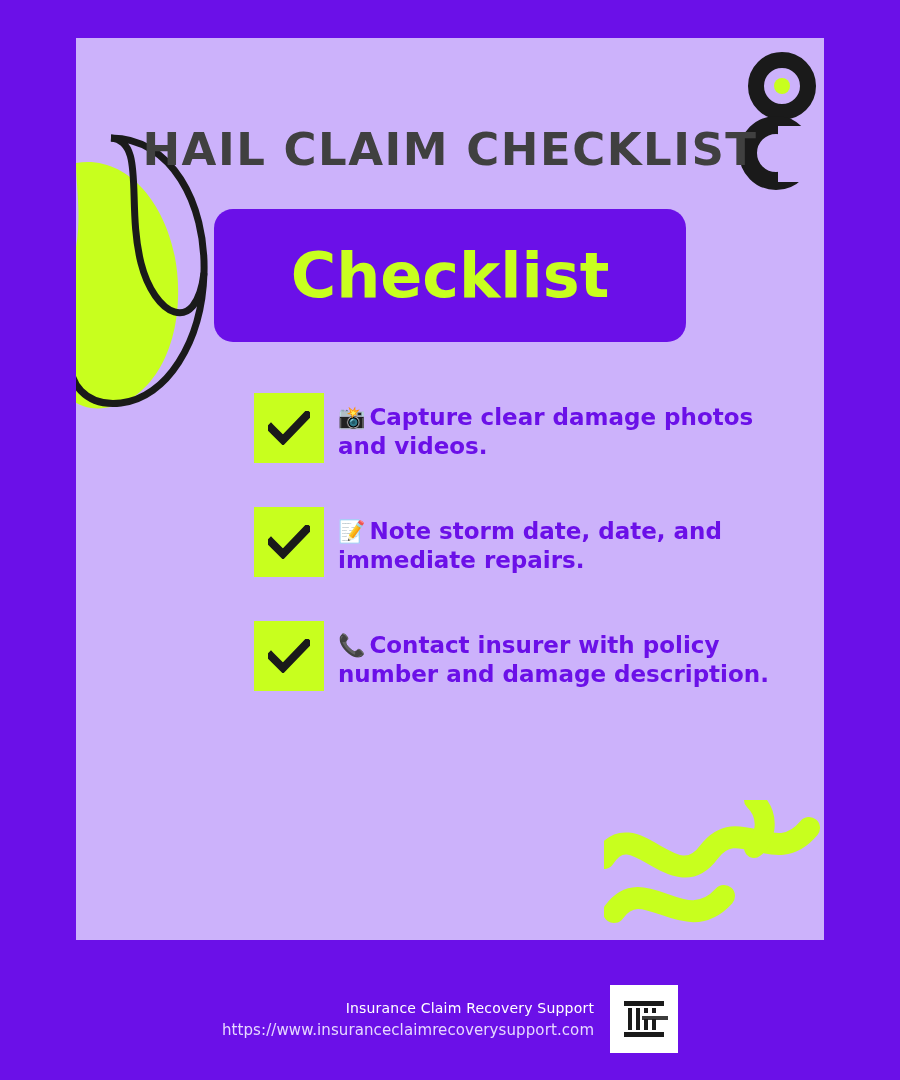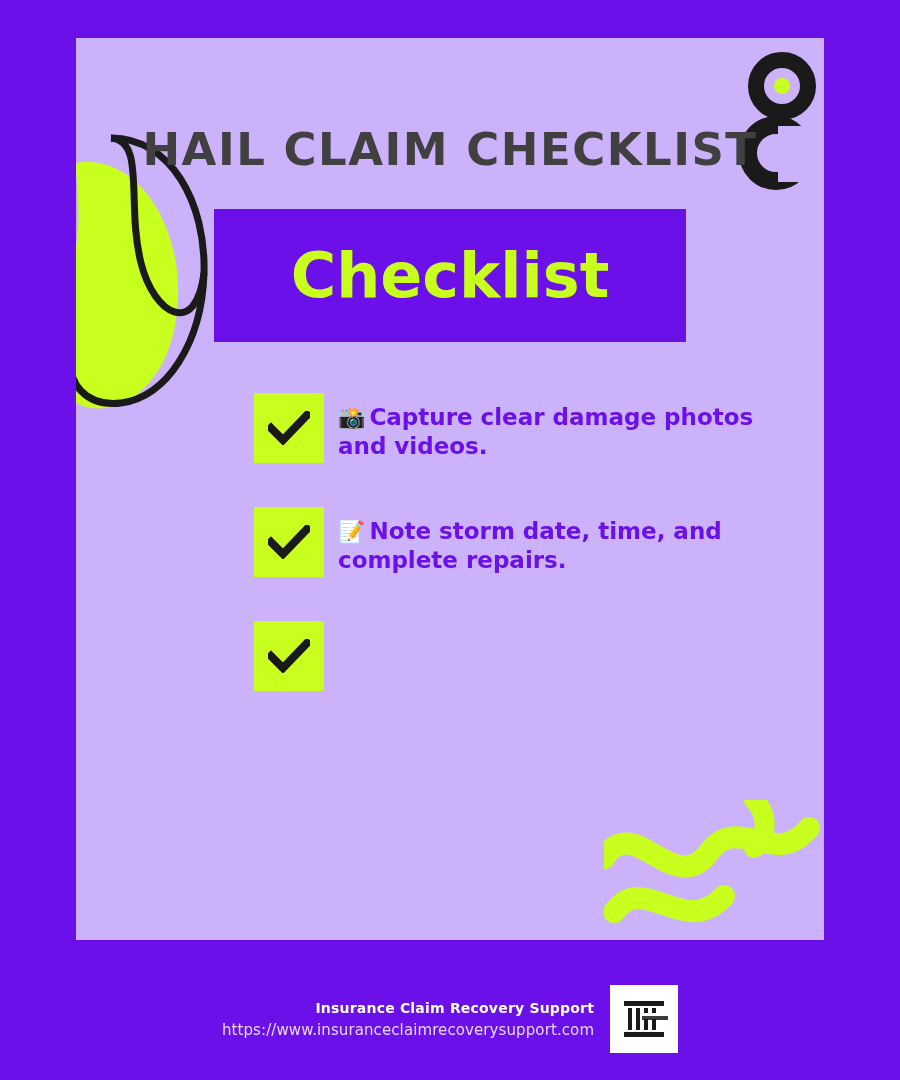--- a/index.html
+++ b/index.html
@@ -77,20 +77,21 @@
   .band {
     position: absolute;
     left: 138px;
     top: 171px;
     width: 472px;
     height: 133px;
     background: #6b10e8;
     display: flex;
     align-items: center;
     justify-content: center;
+    border-radius: 19px;
   }
   .band-text {
     color: #c8ff1e;
     font-size: 62px;
     font-weight: bold;
     font-family: "DejaVu Sans", sans-serif;
     letter-spacing: 0px;
   }
 
   
@@ -142,21 +143,21 @@
     align-items: center;
     justify-content: center;
   }
   .footer-text {
     text-align: right;
     margin-right: 16px;
   }
   .footer-name {
     color: #ffffff;
     font-size: 14px;
-    font-weight: bold;
+    font-weight: normal;
     font-family: "DejaVu Sans", sans-serif;
     letter-spacing: 0.2px;
   }
   .footer-url {
     color: #e6d8ff;
     font-size: 15px;
     margin-top: 5px;
     font-family: "DejaVu Sans", sans-serif;
     letter-spacing: 0.1px;
   }
@@ -211,29 +212,30 @@
         </div>
         <div class="item-text"><span class="item-emoji">📸</span><span>Capture clear damage photos and videos.</span></div>
       </div>
 
       <div class="item">
         <div class="check-box">
           <svg class="check-mark" width="42" height="34" viewBox="0 0 42 34">
             <path d="M3 17 L15 29 L39 4" fill="none" stroke="#1a1a1a" stroke-width="8" stroke-linecap="square"></path>
           </svg>
         </div>
-        <div class="item-text"><span class="item-emoji">📝</span><span>Note storm date, time, and complete repairs.</span></div>
+        <div class="item-text"><span class="item-emoji">📝</span><span>Note storm date, date, and immediate repairs.</span></div>
       </div>
 
       <div class="item">
         <div class="check-box">
           <svg class="check-mark" width="42" height="34" viewBox="0 0 42 34">
             <path d="M3 17 L15 29 L39 4" fill="none" stroke="#1a1a1a" stroke-width="8" stroke-linecap="square"></path>
           </svg>
         </div>
+        <div class="item-text"><span class="item-emoji">📞</span><span>Contact insurer with policy number and damage description.</span></div>
       </div>
 
 
     </div>
   </div>
 
   <div class="footer">
     <div class="footer-text">
       <div class="footer-name">Insurance Claim Recovery Support</div>
       <div class="footer-url">https://www.insuranceclaimrecoverysupport.com</div>

